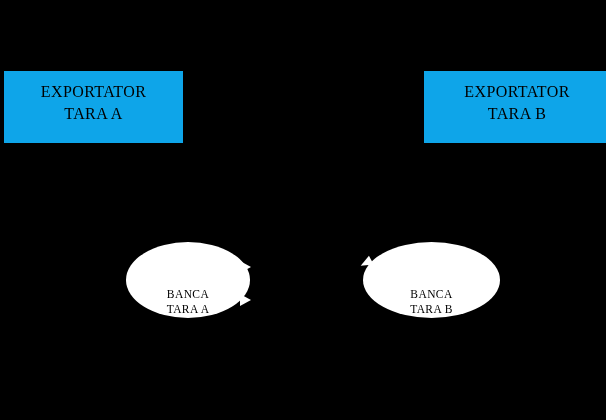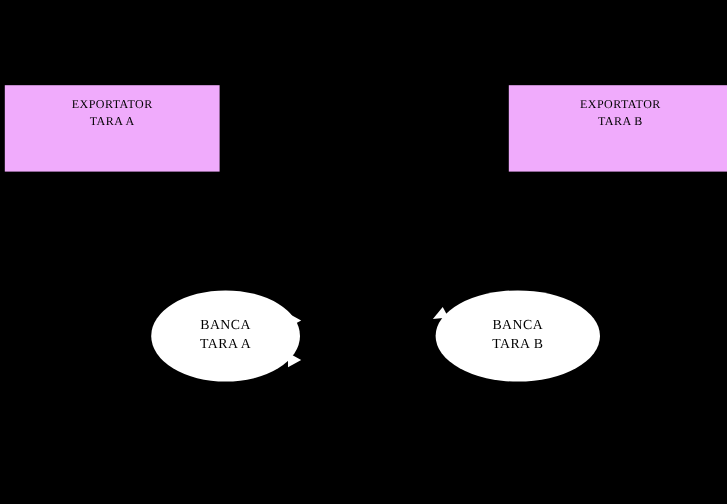--- a/index.html
+++ b/index.html
@@ -13,30 +13,30 @@
     width: 606px;
     height: 420px;
     background: #000000;
     overflow: hidden;
     font-family: "Liberation Serif", "DejaVu Serif", serif;
   }
 
   
   .node-rect {
     position: absolute;
-    background: #f0abfc;
+    background: #0ea5e9;
     color: #000000;
     box-sizing: border-box;
     display: flex;
     flex-direction: column;
     align-items: center;
     justify-content: flex-start;
     padding-top: 10px;
     line-height: 1.35;
-    font-size: 10px;
+    font-size: 16px;
     letter-spacing: 0.4px;
     white-space: nowrap;
   }
   #rect-exportator-a {
     left: 4px;
     top: 71px;
     width: 179px;
     height: 72px;
   }
   #rect-exportator-b {
@@ -49,21 +49,21 @@
   
   .node-ellipse {
     position: absolute;
     background: #ffffff;
     color: #000000;
     border-radius: 50%;
     box-sizing: border-box;
     display: flex;
     flex-direction: column;
     align-items: center;
-    justify-content: center;
+    justify-content: flex-end;
     line-height: 1.35;
     font-size: 11.5px;
     letter-spacing: 0.4px;
     white-space: nowrap;
   }
   #ellipse-banca-a {
     left: 126px;
     top: 242px;
     width: 124px;
     height: 76px;

